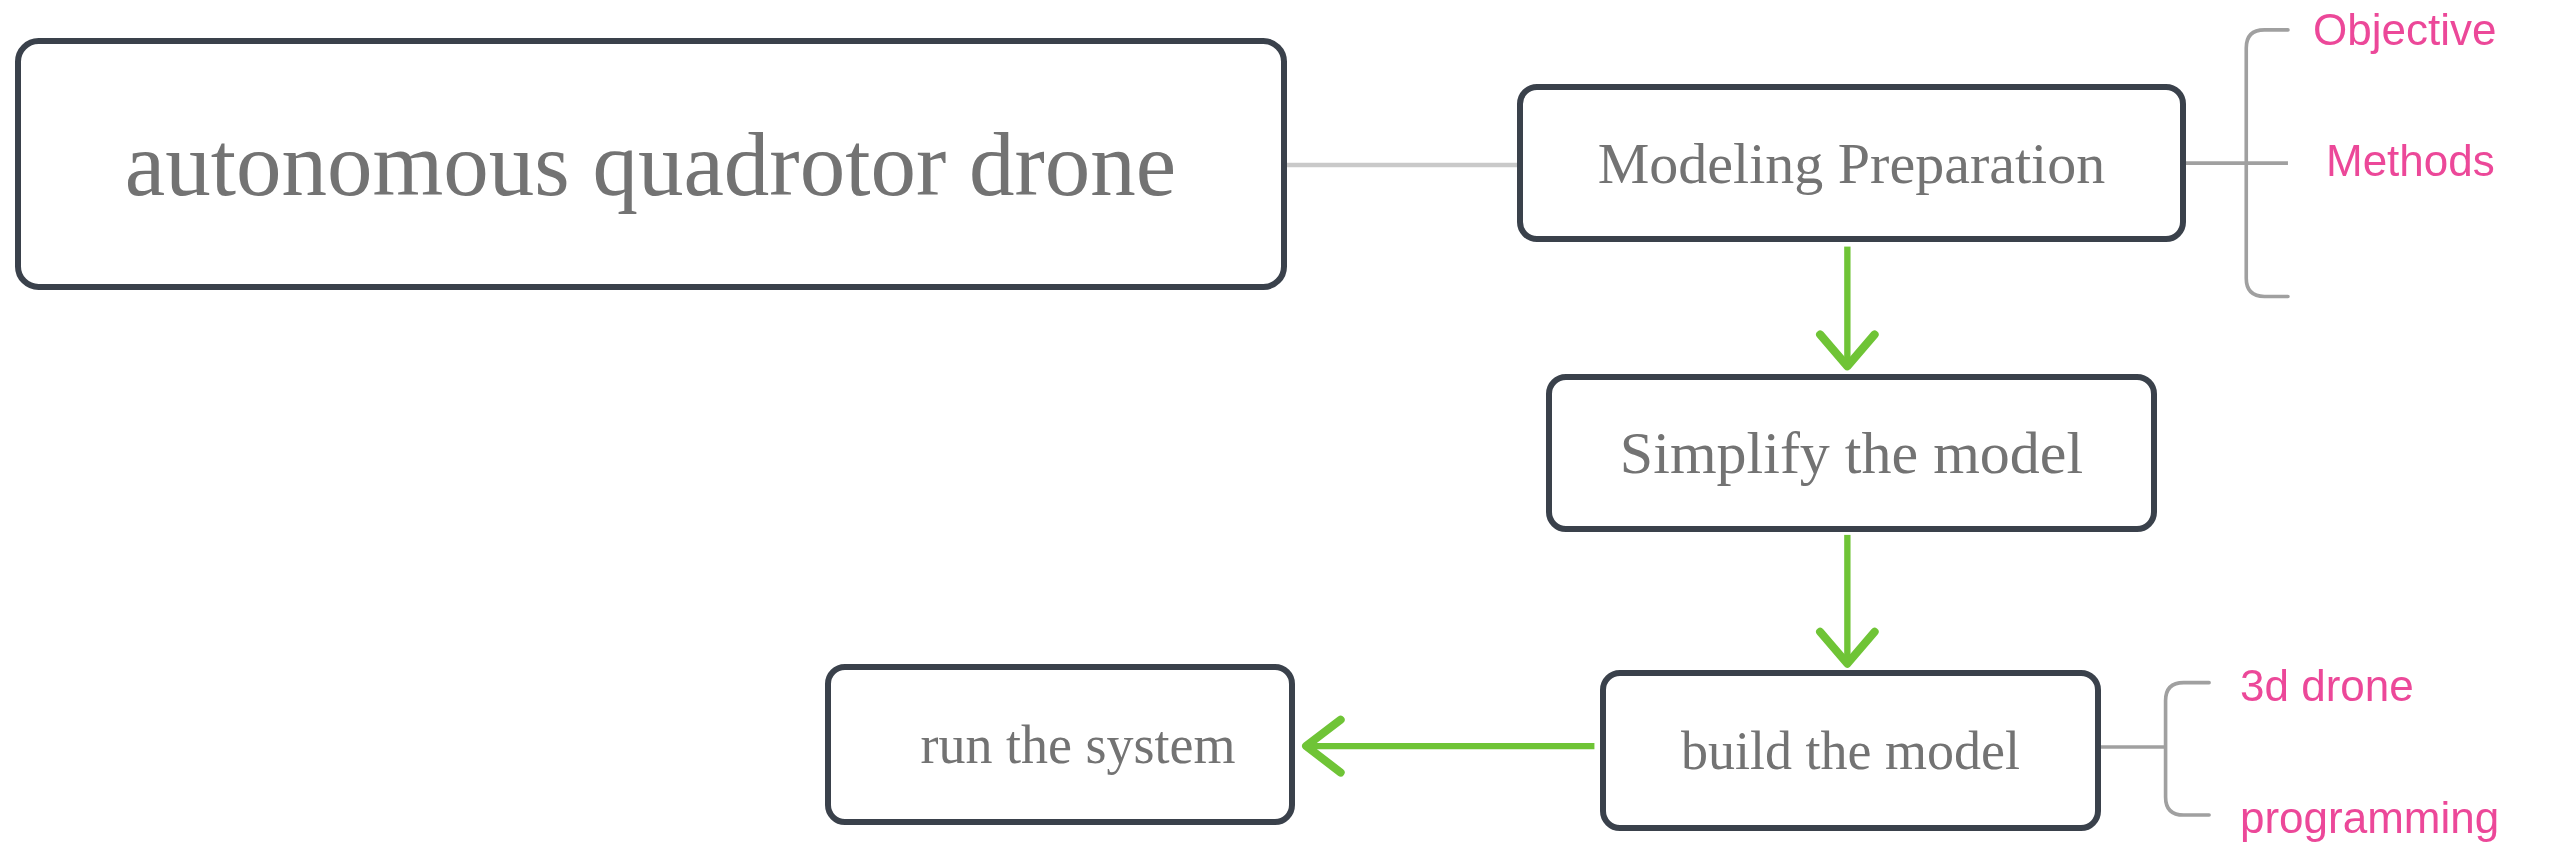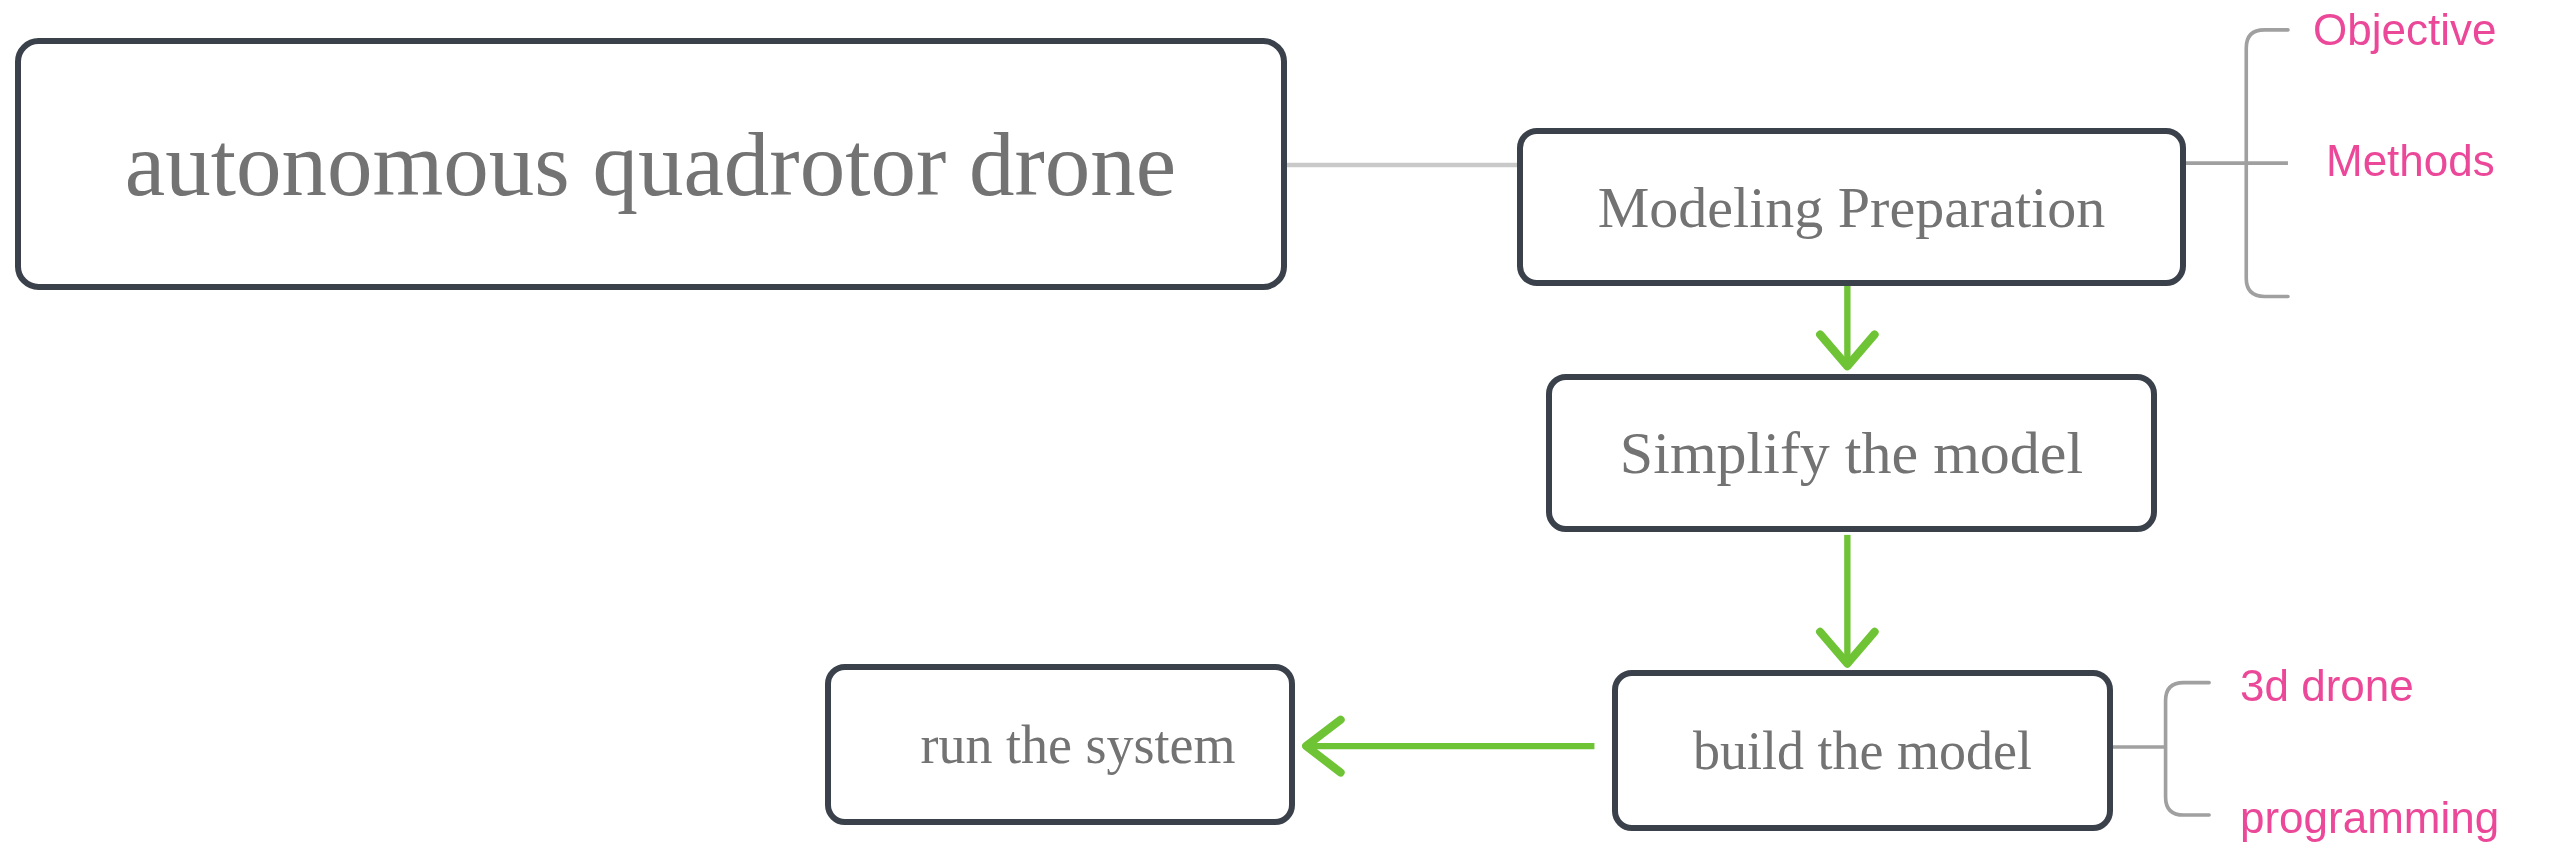--- a/index.html
+++ b/index.html
@@ -43,38 +43,36 @@
     border-radius: 23.6px;
     font-size: 91px;
   }
   .node-modeling {
     left: 1517px;
     top: 84px;
     width: 669px;
     height: 158px;
     border-radius: 20px;
     font-size: 58px;
-    margin-top: 44px;
   }
   .node-simplify {
     left: 1546px;
     top: 374px;
     width: 611px;
     height: 158px;
     border-radius: 20px;
     font-size: 60px;
   }
   .node-build {
     left: 1600px;
     top: 670px;
     width: 501px;
     height: 161px;
     border-radius: 20px;
     font-size: 54px;
-    margin-left: 12px;
   }
   .node-run {
     left: 825px;
     top: 664px;
     width: 470px;
     height: 161px;
     border-radius: 20px;
     font-size: 54px;
     padding-left: 36px;
   }

